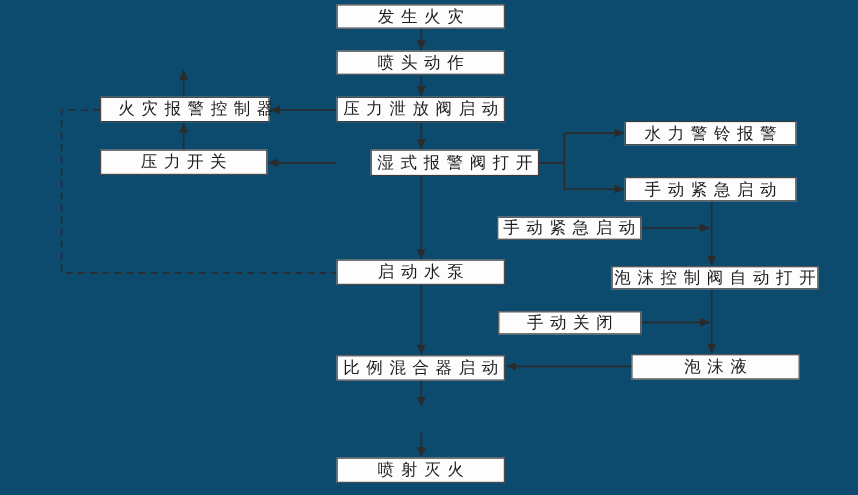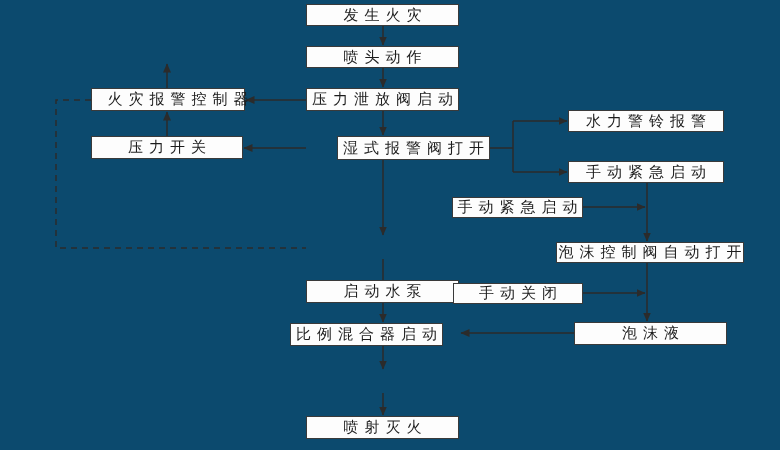--- a/index.html
+++ b/index.html
@@ -64,22 +64,22 @@
     <line class="edge" x1="583" y1="293" x2="645" y2="293" marker-end="url(#ah)"></line>
     <line class="edge" x1="574" y1="333" x2="461" y2="333" marker-end="url(#ah)"></line>
 
     <path class="edge dashed" d="M91,100 H56 V248 H306"></path>
   </svg>
 
   <div class="node" style="left:306px;top:4px;width:153px;height:22px;">发生火灾</div>
   <div class="node" style="left:306px;top:46px;width:153px;height:22px;">喷头动作</div>
   <div class="node" style="left:306px;top:88px;width:153px;height:23px;">压力泄放阀启动</div>
   <div class="node" style="left:306px;top:136px;width:153px;height:24px;margin-left:31px;">湿式报警阀打开</div>
-  <div class="node" style="left:306px;top:236px;width:153px;height:23px;margin-top:44px;">启动水泵</div>
-  <div class="node" style="left:290px;top:323px;width:153px;height:23px;">比例混合器启动</div>
+  <div class="node" style="left:306px;top:236px;width:153px;height:23px;">启动水泵</div>
+  <div class="node" style="left:306px;top:323px;width:153px;height:23px;">比例混合器启动</div>
   <div class="node" style="left:306px;top:416px;width:153px;height:23px;">喷射灭火</div>
 
   <div class="node" style="left:91px;top:88px;width:154px;height:23px;padding-left:20px;">火灾报警控制器</div>
   <div class="node" style="left:91px;top:136px;width:152px;height:23px;">压力开关</div>
 
   <div class="node" style="left:568px;top:110px;width:156px;height:22px;">水力警铃报警</div>
   <div class="node" style="left:568px;top:161px;width:156px;height:22px;">手动紧急启动</div>
   <div class="node" style="left:452px;top:197px;width:131px;height:21px;">手动紧急启动</div>
   <div class="node" style="left:556px;top:242px;width:188px;height:21px;">泡沫控制阀自动打开</div>
   <div class="node" style="left:453px;top:283px;width:130px;height:21px;">手动关闭</div>

